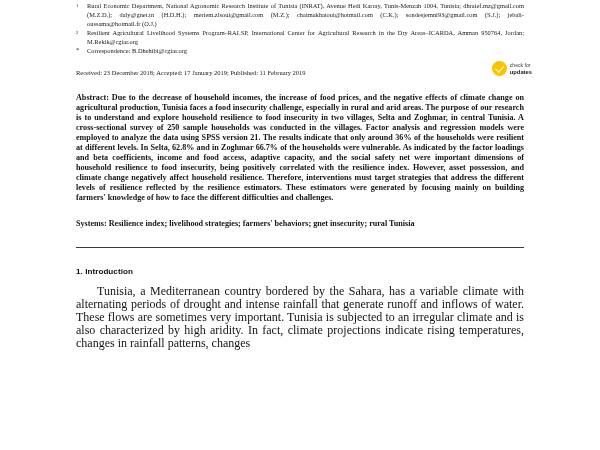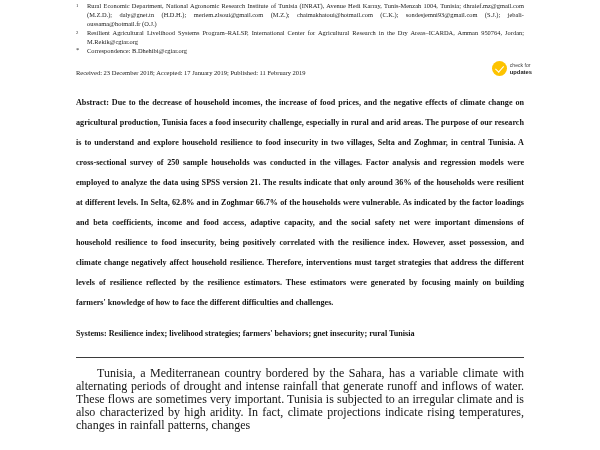--- a/index.html
+++ b/index.html
@@ -98,21 +98,21 @@
     line-height: 6.4px;
     color: #3a3a3a;
   }
   .cfu-l1 { font-size: 5.1px; display: block; }
   .cfu-l2 { font-size: 5.8px; font-weight: bold; display: block; color: #222; }
 
   
   .abstract {
     margin-top: 16px;
     font-size: 8.15px;
-    line-height: 20px;
+    line-height: 10px;
     text-align: justify;
     text-justify: inter-word;
     color: #141414;
     font-weight: bold;
   }
   .abstract .lead { font-weight: bold; }
   .abstract .body { font-weight: bold; }
 
   
   .keywords {
@@ -191,16 +191,17 @@
   <div class="abstract">
     <span class="lead">Abstract:</span><span class="body"> Due to the decrease of household incomes, the increase of food prices, and the negative effects of climate change on agricultural production, Tunisia faces a food insecurity challenge, especially in rural and arid areas. The purpose of our research is to understand and explore household resilience to food insecurity in two villages, Selta and Zoghmar, in central Tunisia. A cross-sectional survey of 250 sample households was conducted in the villages. Factor analysis and regression models were employed to analyze the data using SPSS version 21. The results indicate that only around 36% of the households were resilient at different levels. In Selta, 62.8% and in Zoghmar 66.7% of the households were vulnerable. As indicated by the factor loadings and beta coefficients, income and food access, adaptive capacity, and the social safety net were important dimensions of household resilience to food insecurity, being positively correlated with the resilience index. However, asset possession, and climate change negatively affect household resilience. Therefore, interventions must target strategies that address the different levels of resilience reflected by the resilience estimators. These estimators were generated by focusing mainly on building farmers' knowledge of how to face the different difficulties and challenges.</span>
   </div>
 
   <div class="keywords">
     <span class="kw-label">Systems:</span><span class="kw-list"> Resilience index; livelihood strategies; farmers' behaviors; gnet insecurity; rural Tunisia</span>
   </div>
 
   <div class="rule"></div>
 
+  <div class="section-title">1. Introduction</div>
 
   <div class="body-para">Tunisia, a Mediterranean country bordered by the Sahara, has a variable climate with alternating periods of drought and intense rainfall that generate runoff and inflows of water. These flows are sometimes very important. Tunisia is subjected to an irregular climate and is also characterized by high aridity. In fact, climate projections indicate rising temperatures, changes in rainfall patterns, changes</div>
 
 </div>
 
 </body></html>

